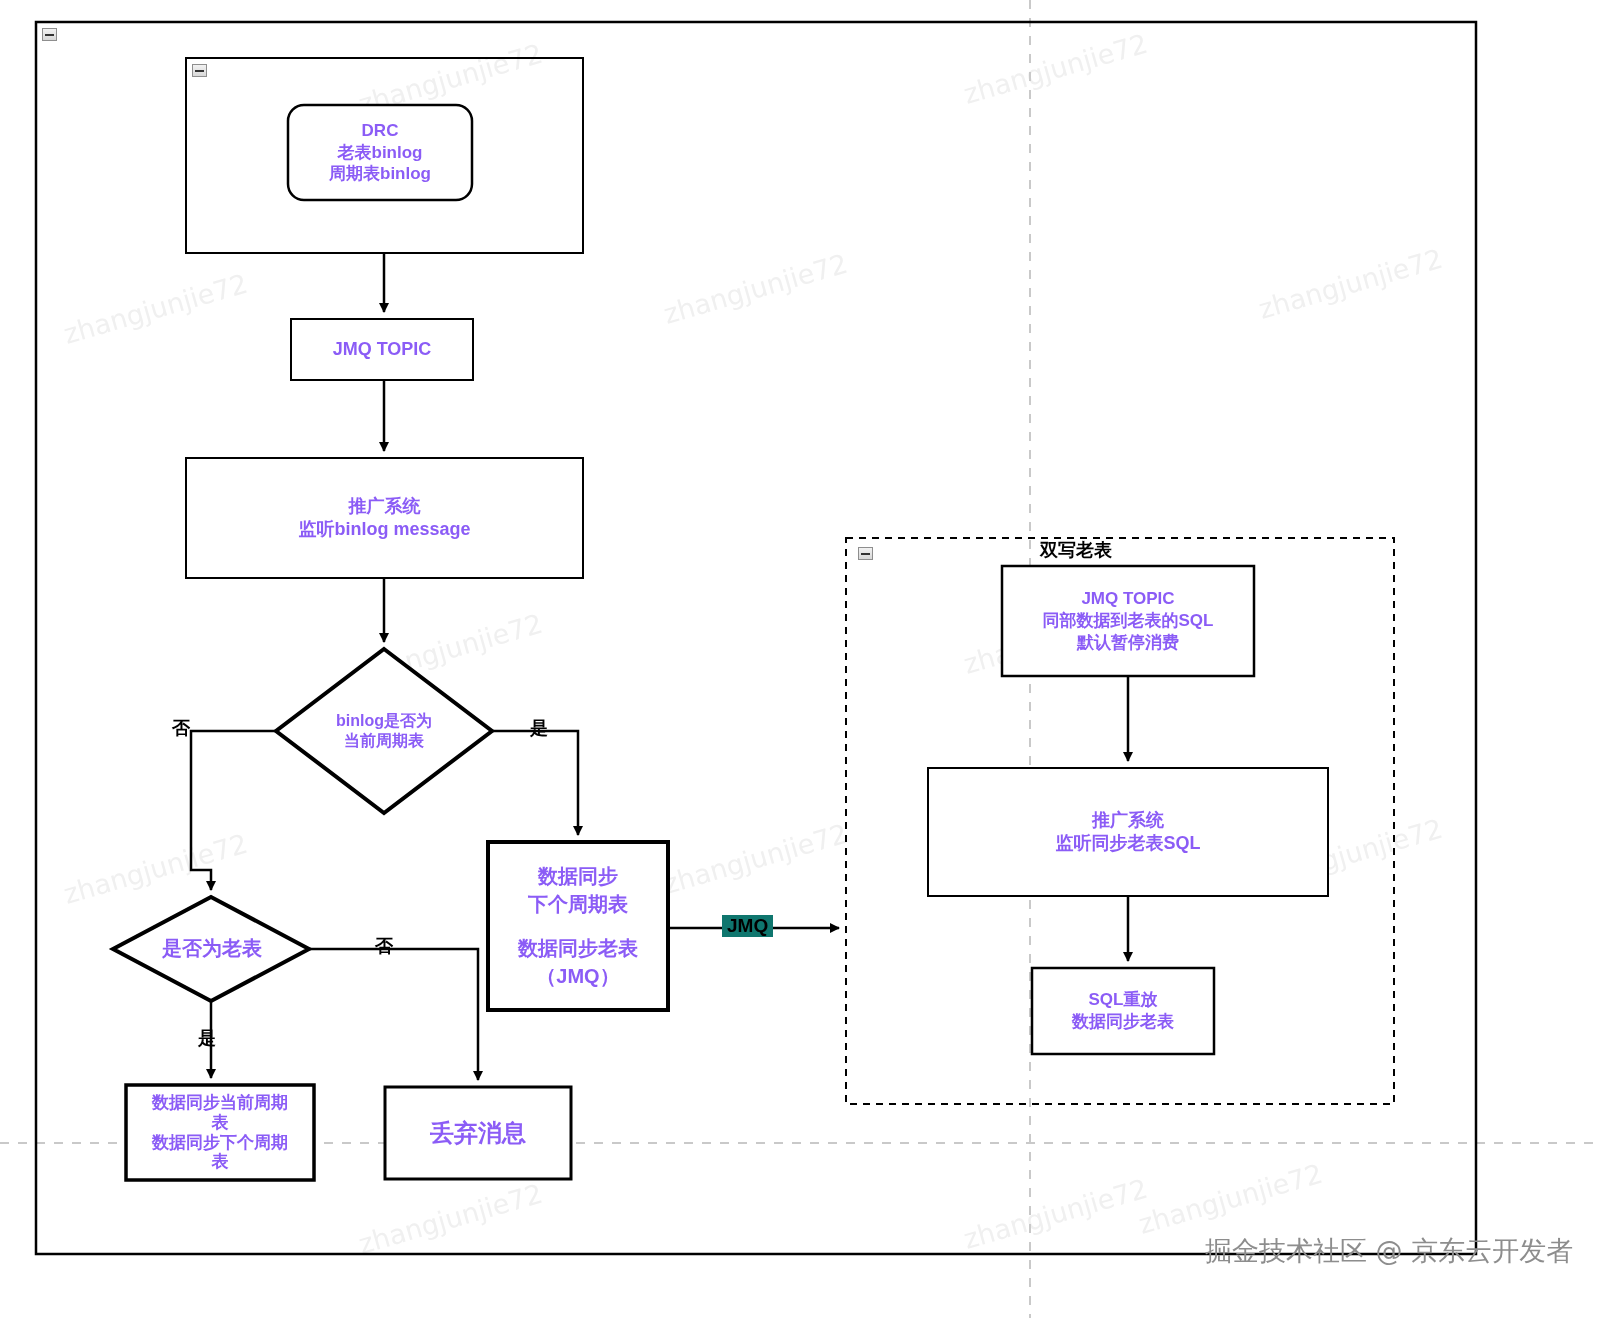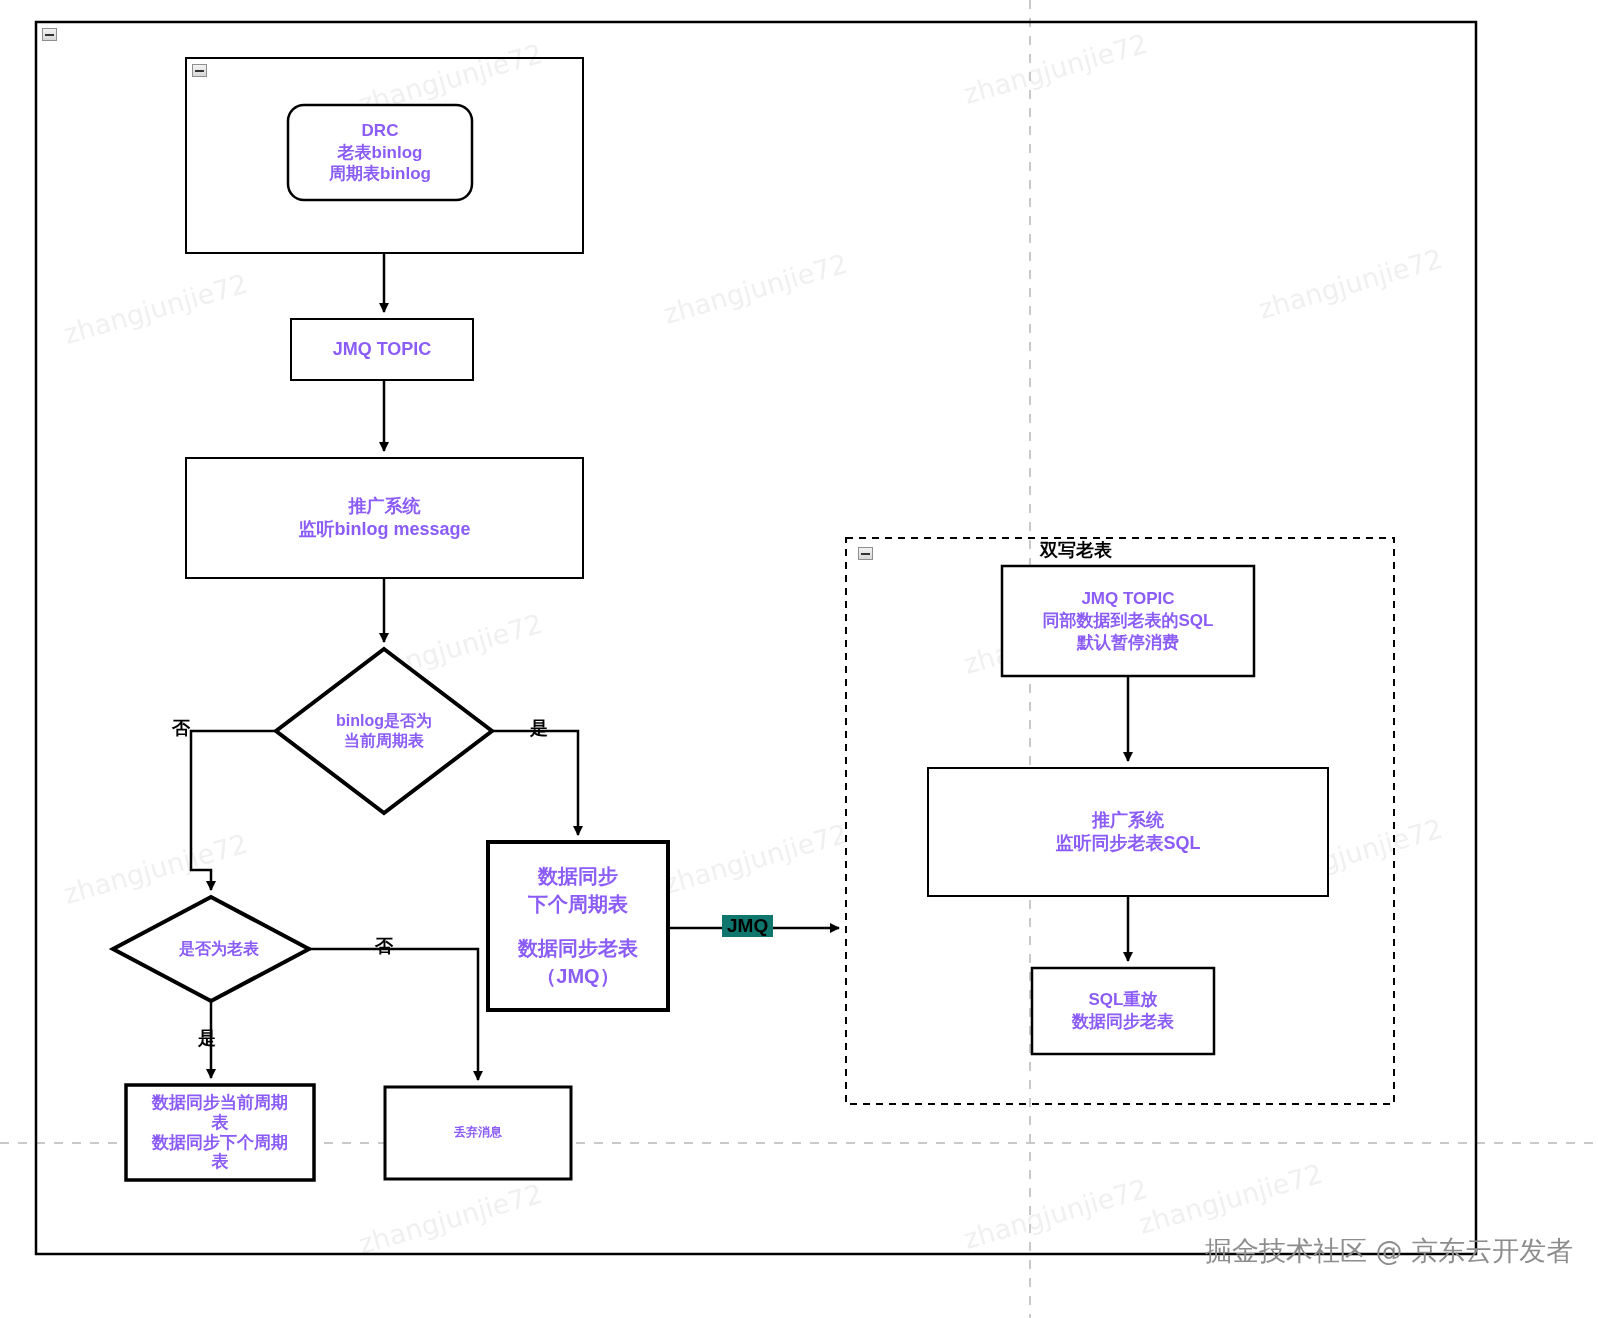--- a/index.html
+++ b/index.html
@@ -189,40 +189,40 @@
   <div class="node-label" style="left:186px; top:458px; width:397px; height:120px; font-size:18px;">
     <span>推广系统</span>
     <span>监听binlog message</span>
   </div>
 
   <div class="node-label" style="left:276px; top:691px; width:216px; height:80px; font-size:16px;">
     <span>binlog是否为</span>
     <span>当前周期表</span>
   </div>
 
-  <div class="node-label" style="left:121px; top:927px; width:196px; height:44px; font-size:16px;">
+  <div class="node-label" style="left:114px; top:927px; width:196px; height:44px; font-size:20px;">
     <span>是否为老表</span>
   </div>
 
   <div class="node-label" style="left:488px; top:842px; width:180px; height:168px; font-size:20px; line-height:1.4;">
     <span>数据同步</span>
     <span>下个周期表</span>
     <span style="height:16px;"></span>
     <span>数据同步老表</span>
     <span>（JMQ）</span>
   </div>
 
   <div class="node-label" style="left:120px; top:1085px; width:200px; height:95px; font-size:17px; line-height:1.15;">
     <span>数据同步当前周期</span>
     <span>表</span>
     <span>数据同步下个周期</span>
     <span>表</span>
   </div>
 
-  <div class="node-label" style="left:385px; top:1087px; width:186px; height:92px; font-size:12px;">
+  <div class="node-label" style="left:385px; top:1087px; width:186px; height:92px; font-size:24px;">
     <span>丢弃消息</span>
   </div>
 
   <div class="node-label" style="left:1002px; top:566px; width:252px; height:110px; font-size:17px;">
     <span>JMQ TOPIC</span>
     <span>同部数据到老表的SQL</span>
     <span>默认暂停消费</span>
   </div>
 
   <div class="node-label" style="left:928px; top:768px; width:400px; height:128px; font-size:18px;">

